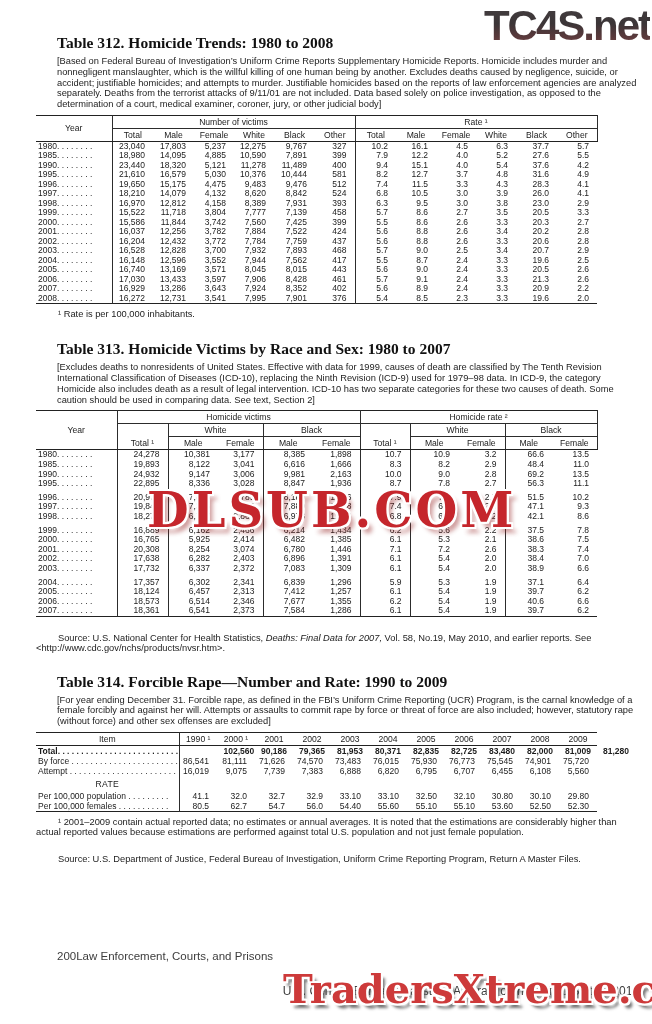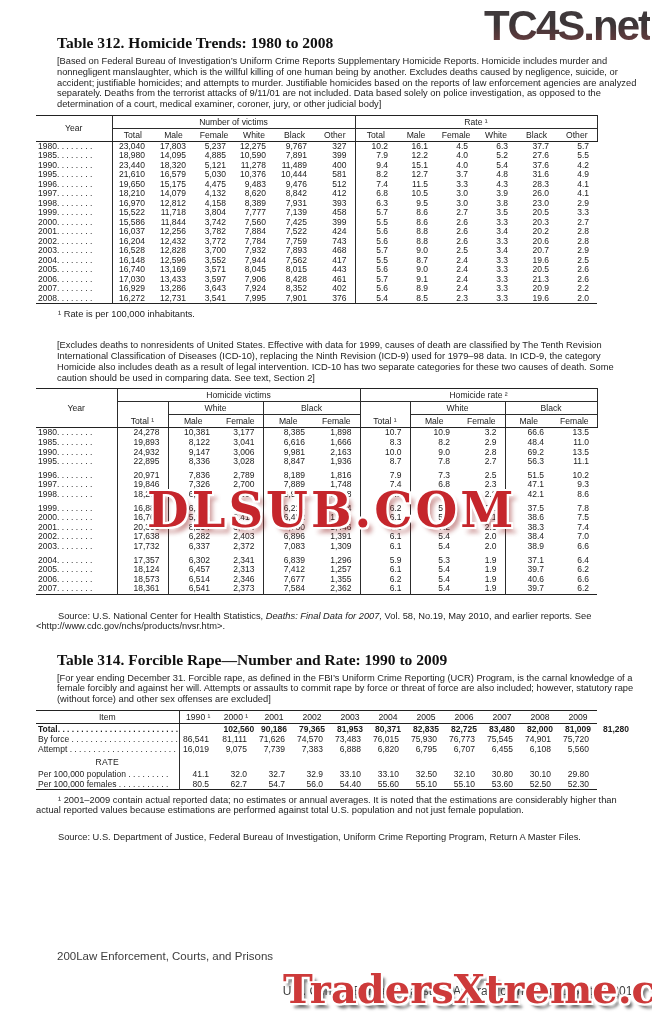--- a/index.html
+++ b/index.html
@@ -179,21 +179,21 @@
               <td class="num">28.3</td>
               <td class="num">4.1</td>
             </tr>
             <tr>
               <td class="lbl">1997. . . . . . . .</td>
               <td class="num bl">18,210</td>
               <td class="num">14,079</td>
               <td class="num">4,132</td>
               <td class="num">8,620</td>
               <td class="num">8,842</td>
-              <td class="num">412</td>
+              <td class="num">524</td>
               <td class="num bl">6.8</td>
               <td class="num">10.5</td>
               <td class="num">3.0</td>
               <td class="num">3.9</td>
               <td class="num">26.0</td>
               <td class="num">4.1</td>
             </tr>
             <tr>
               <td class="lbl">1998. . . . . . . .</td>
               <td class="num bl">16,970</td>
@@ -254,21 +254,21 @@
               <td class="num">20.2</td>
               <td class="num">2.8</td>
             </tr>
             <tr>
               <td class="lbl">2002. . . . . . . .</td>
               <td class="num bl">16,204</td>
               <td class="num">12,432</td>
               <td class="num">3,772</td>
               <td class="num">7,784</td>
               <td class="num">7,759</td>
-              <td class="num">743</td>
+              <td class="num">437</td>
               <td class="num bl">5.6</td>
               <td class="num">8.8</td>
               <td class="num">2.6</td>
               <td class="num">3.3</td>
               <td class="num">20.6</td>
               <td class="num">2.8</td>
             </tr>
             <tr>
               <td class="lbl">2003. . . . . . . .</td>
               <td class="num bl">16,528</td>
@@ -358,20 +358,21 @@
               <td class="num">3.3</td>
               <td class="num">19.6</td>
               <td class="num">2.0</td>
             </tr>
           </tbody>
       </table>
       <p class="fn first">¹ Rate is per 100,000 inhabitants.</p>
     </section>
 
     <section class="sect-gap-313">
+      <h2 class="tbl-title">Table 313. Homicide Victims by Race and Sex: 1980 to 2007</h2>
       <p class="note">[Excludes deaths to nonresidents of United States. Effective with data for 1999, causes of death are classified by The Tenth Revision International Classification of Diseases (ICD-10), replacing the Ninth Revision (ICD-9) used for 1979–98 data. In ICD-9, the category Homicide also includes death as a result of legal intervention. ICD-10 has two separate categories for these two causes of death. Some caution should be used in comparing data. See text, Section 2]</p>
       <table class="t313">
         <colgroup>
           <col style="width:81px">
             <col style="width:51px">
             <col style="width:50px">
             <col style="width:45px">
           <col style="width:50px">
             <col style="width:47px">
             <col style="width:50px">
@@ -602,21 +603,21 @@
               <td class="num">1.9</td>
               <td class="num bl">40.6</td>
               <td class="num">6.6</td>
             </tr>
             <tr>
               <td class="lbl">2007. . . . . . . .</td>
               <td class="num bl">18,361</td>
               <td class="num bl">6,541</td>
               <td class="num">2,373</td>
               <td class="num bl">7,584</td>
-              <td class="num">2,362</td>
+              <td class="num">1,286</td>
               <td class="num bl">6.1</td>
               <td class="num bl">5.4</td>
               <td class="num">1.9</td>
               <td class="num bl">39.7</td>
               <td class="num">6.2</td>
             </tr>
           </tbody>
       </table>
       <p class="fn"><span>Source: U.S. National Center for Health Statistics, </span><span class="sp-italic">Deaths: Final Data for 2007,</span><span> Vol. 58, No.19, May 2010, and earlier reports. See &lt;http://www.cdc.gov/nchs/products/nvsr.htm&gt;.</span></p>
     </section>

